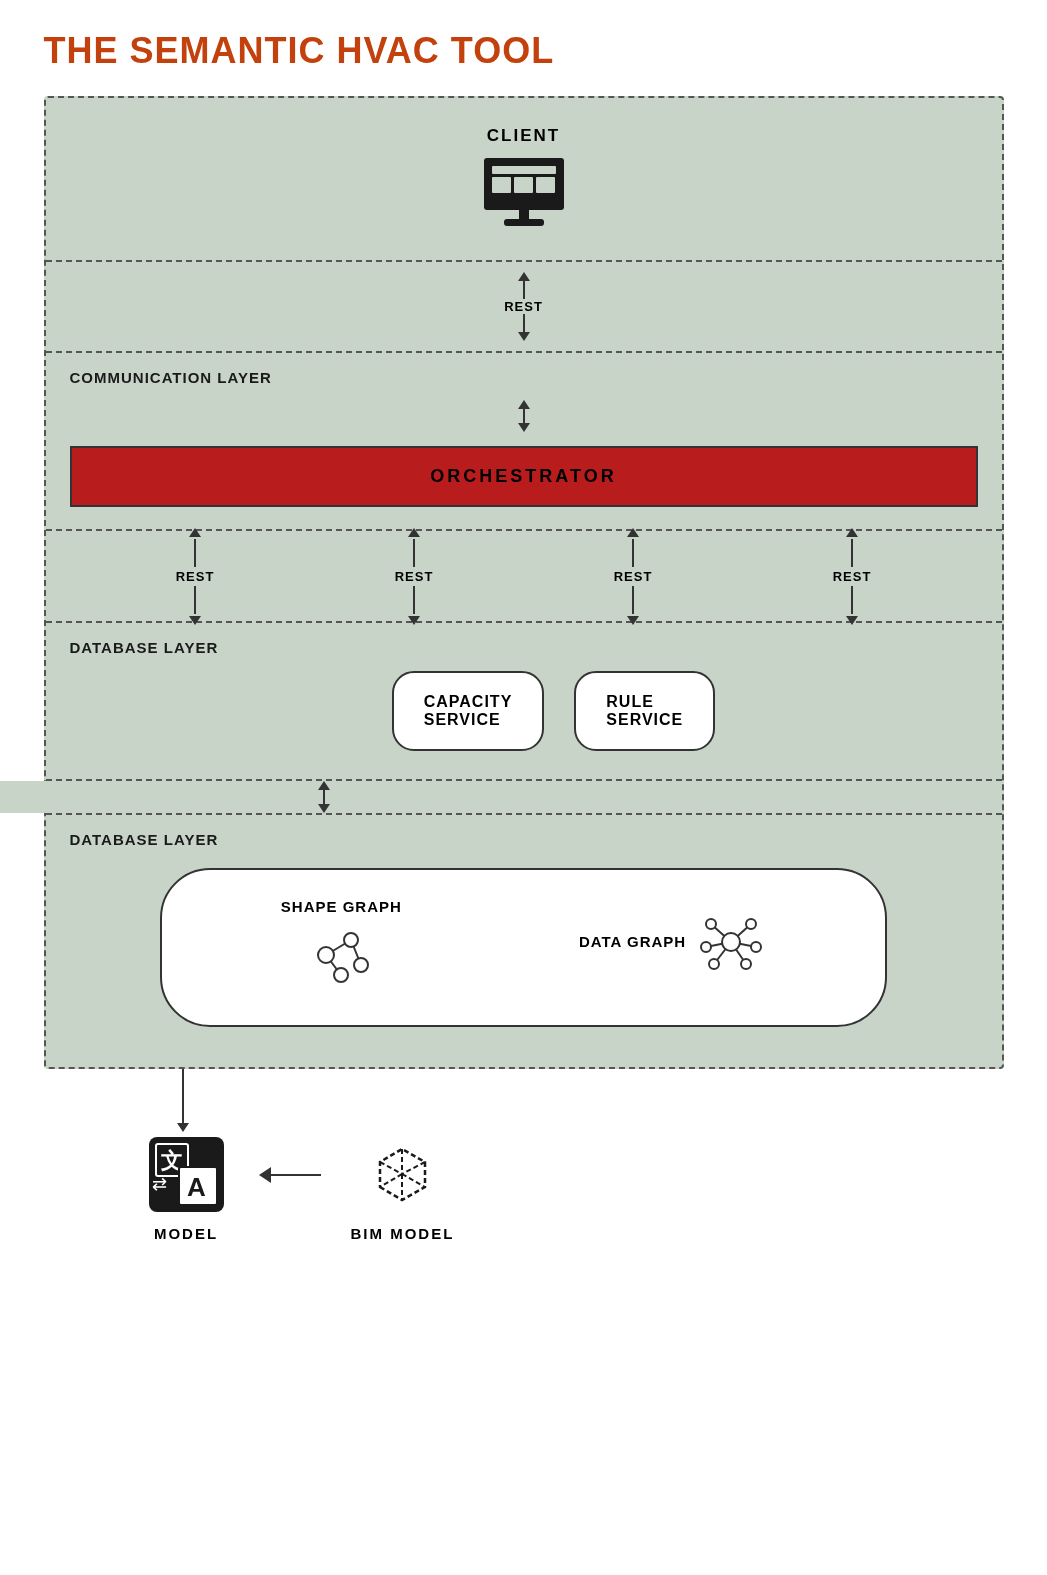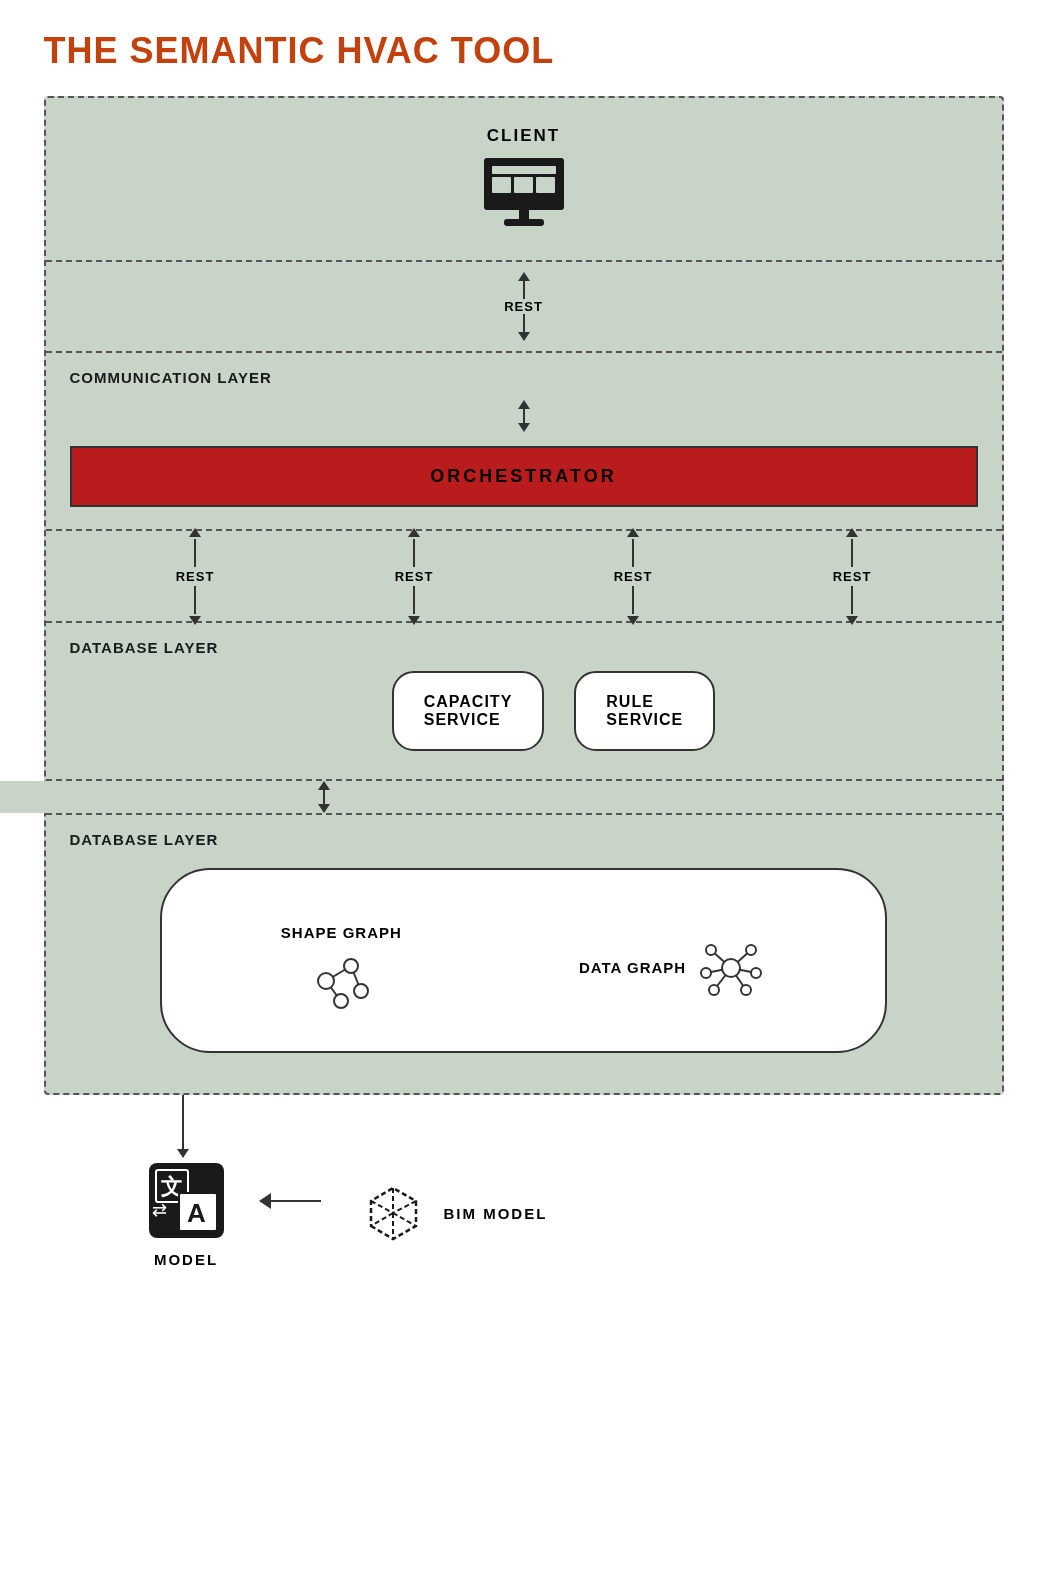--- a/index.html
+++ b/index.html
@@ -192,21 +192,21 @@
     <div style="display:flex;flex-direction:column;align-items:center;padding:0;background:#c8d4c8;position:relative;left:-200px;">
       <div style="width:0;height:0;border-left:6px solid transparent;border-right:6px solid transparent;border-bottom:9px solid #333;"></div>
       <div style="width:2px;height:14px;background:#333;"></div>
       <div style="width:0;height:0;border-left:6px solid transparent;border-right:6px solid transparent;border-top:9px solid #333;"></div>
     </div>
 
     <div class="layer-section" style="border-top: 2px dashed #555; padding: 16px 24px 40px;">
       <div class="layer-label">DATABASE LAYER</div>
 
       <div style="position:relative;margin:20px auto 0;width:80%;background:white;border:2px solid #333;border-radius:50px;padding:28px 30px 40px;display:flex;flex-direction:column;align-items:center;">
-        <div style="display:flex;flex-direction:row;justify-content:space-around;width:100%;margin-top:26px;">
+        <div style="display:flex;flex-direction:row;justify-content:space-around;width:100%;">
 
           <div style="display:flex;flex-direction:column;align-items:center;gap:10px;">
             <div style="font-size:15px;font-weight:bold;letter-spacing:1px;text-align:center;">SHAPE GRAPH</div>
 
             <svg width="70" height="60" viewBox="0 0 70 60">
 
               <line x1="20" y1="30" x2="45" y2="15" stroke="#333" stroke-width="2"></line>
               <line x1="45" y1="15" x2="55" y2="40" stroke="#333" stroke-width="2"></line>
               <line x1="20" y1="30" x2="35" y2="50" stroke="#333" stroke-width="2"></line>
 
@@ -267,21 +267,21 @@
           <text x="8" y="58" font-size="18" fill="white">⇄</text>
         </svg>
         <div style="font-size:15px;font-weight:bold;letter-spacing:2px;">MODEL</div>
       </div>
 
       <div style="display:flex;flex-direction:row;align-items:center;margin-bottom:24px;">
         <div style="width:0;height:0;border-top:8px solid transparent;border-bottom:8px solid transparent;border-right:12px solid #333;"></div>
         <div style="width:50px;height:2px;background:#333;"></div>
       </div>
 
-      <div style="display:flex;flex-direction:row;align-items:center;gap:8px;">
+      <div style="display:flex;flex-direction:column;align-items:center;gap:8px;">
 
         <svg width="85" height="85" viewBox="0 0 85 85">
 
           <polygon points="20,55 42,68 65,55 65,30 42,17 20,30" fill="none" stroke="#1a1a1a" stroke-width="2.5" stroke-dasharray="5,3"></polygon>
 
           <line x1="42" y1="17" x2="42" y2="42" stroke="#1a1a1a" stroke-width="2" stroke-dasharray="5,3"></line>
           <line x1="20" y1="30" x2="42" y2="42" stroke="#1a1a1a" stroke-width="2" stroke-dasharray="5,3"></line>
           <line x1="65" y1="30" x2="42" y2="42" stroke="#1a1a1a" stroke-width="2" stroke-dasharray="5,3"></line>
           <line x1="42" y1="42" x2="42" y2="68" stroke="#1a1a1a" stroke-width="2" stroke-dasharray="5,3"></line>
           <line x1="42" y1="42" x2="20" y2="55" stroke="#1a1a1a" stroke-width="2" stroke-dasharray="5,3"></line>

